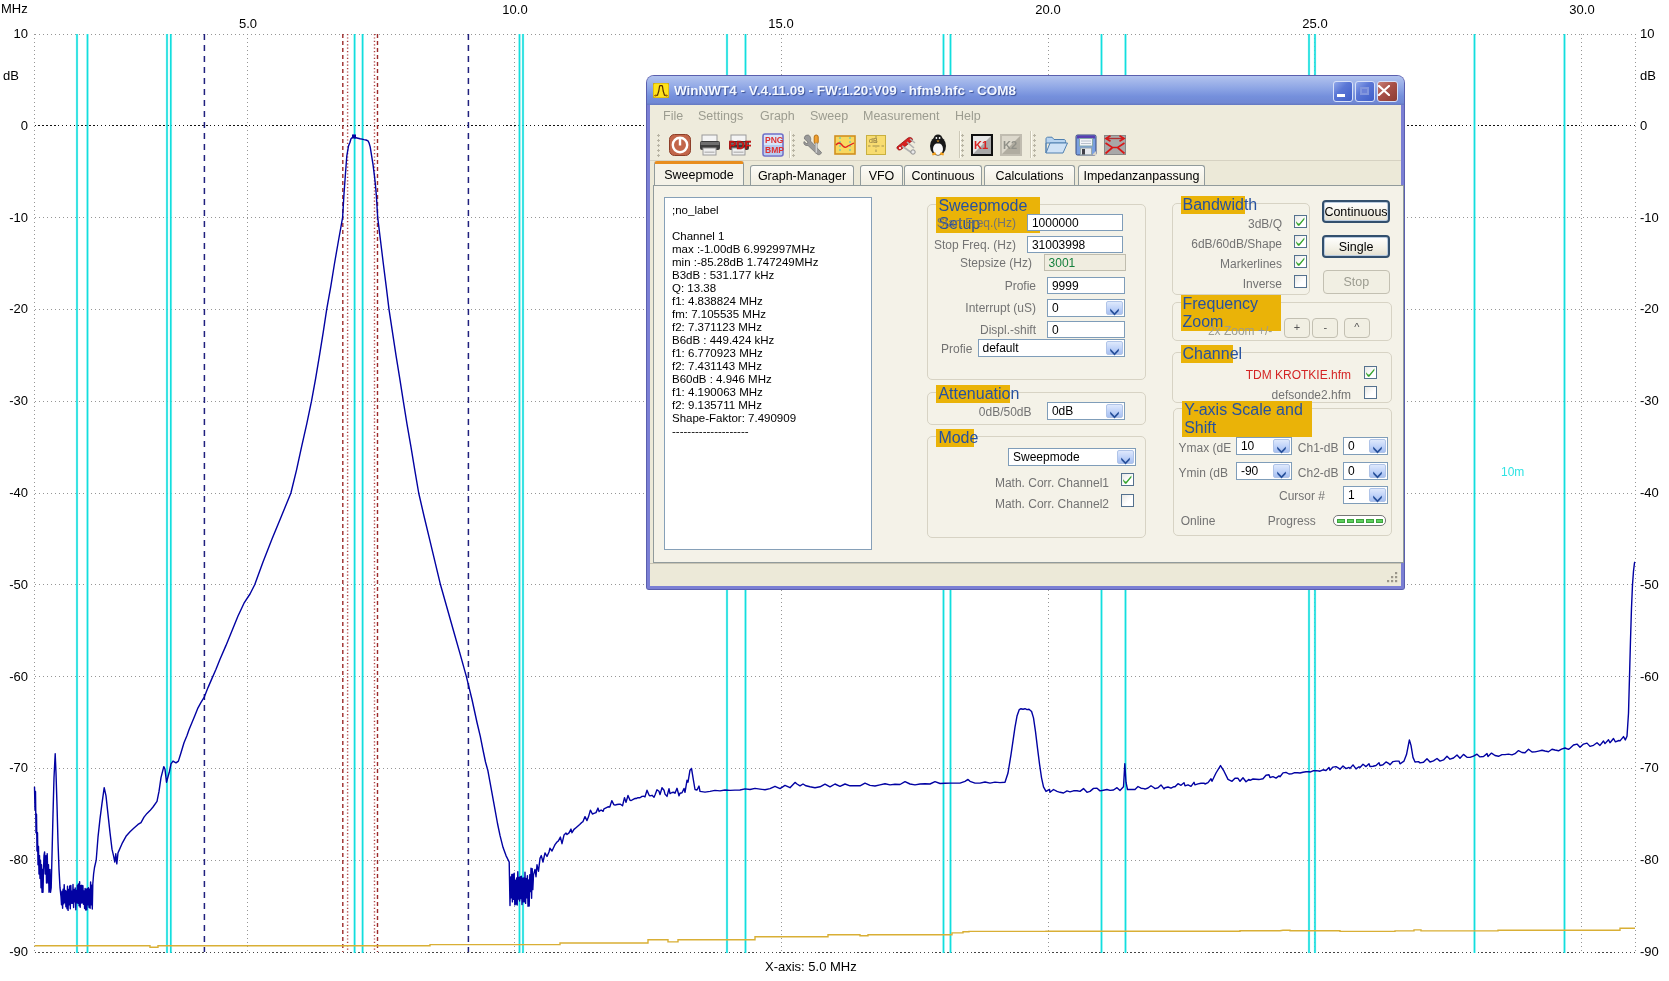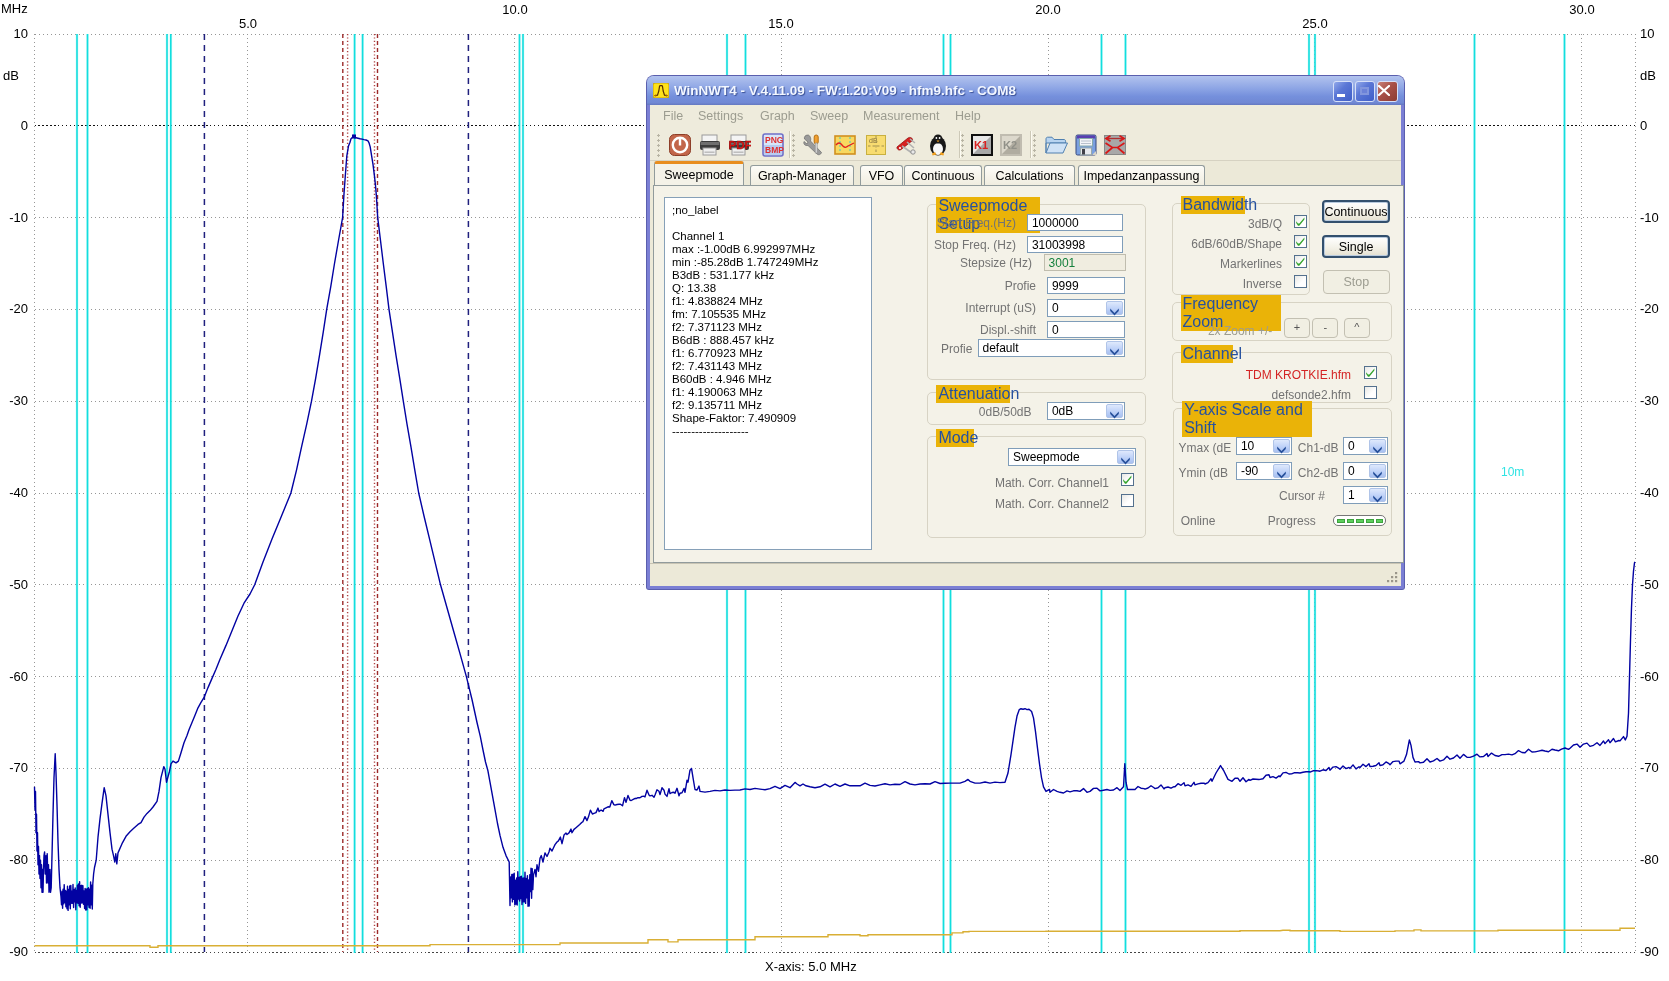--- a/index.html
+++ b/index.html
@@ -275,21 +275,21 @@
         <div>;no_label</div>
         <div>&nbsp;</div>
         <div>Channel 1</div>
         <div>max :-1.00dB 6.992997MHz</div>
         <div>min :-85.28dB 1.747249MHz</div>
         <div>B3dB : 531.177 kHz</div>
         <div>Q: 13.38</div>
         <div>f1: 4.838824 MHz</div>
         <div>fm: 7.105535 MHz</div>
         <div>f2: 7.371123 MHz</div>
-        <div>B6dB : 888.457 kHz</div>
+        <div>B6dB : 449.424 kHz</div>
         <div>f1: 6.770923 MHz</div>
         <div>f2: 7.431143 MHz</div>
         <div>B60dB : 4.946 MHz</div>
         <div>f1: 4.190063 MHz</div>
         <div>f2: 9.135711 MHz</div>
         <div>Shape-Faktor: 7.490909</div>
         <div>--------------------</div>
       </div>
 <div class="grp" style="left:273.4px;top:17.5px;width:219px;height:176px"></div>
       <div class="gtitle" style="left:282.4px;top:10.5px;width:104px">Sweepmode Setup</div>

